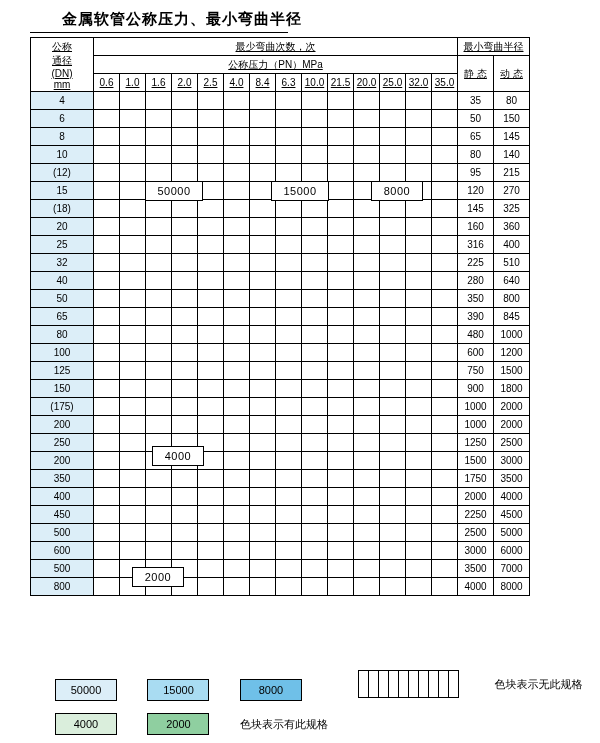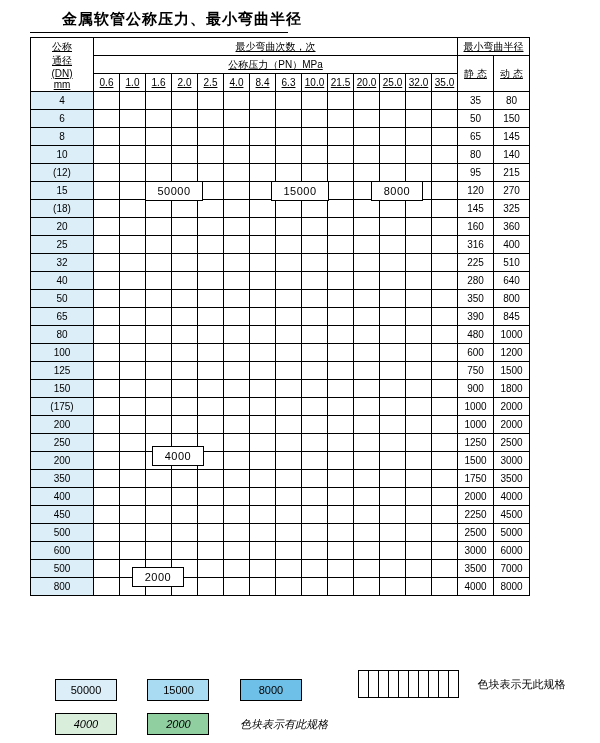--- a/index.html
+++ b/index.html
@@ -59,26 +59,26 @@
     letter-spacing:0.5px;
   }
 
   
   .legend{position:absolute;left:55px;top:637px;margin-top:42px;}
   .legend .chip{
     display:inline-block;border:1px solid #000;width:60px;height:20px;
     line-height:20px;text-align:center;font-size:11px;margin-right:26px;
     vertical-align:middle;
   }
-  .legend .row2{margin-top:12px;font-style:italic;}
+  .legend .row2{margin-top:12px;}
   .legend .note{font-size:11px;vertical-align:middle;}
   .sw-legend{position:absolute;left:358px;top:670px;}
   .sw-legend table{border-collapse:collapse;display:inline-block;vertical-align:middle;}
   .sw-legend td{border:1px solid #000;width:9px;height:26px;padding:0;background:#fff;}
-  .sw-legend .note{font-size:11px;margin-left:14px;vertical-align:middle;text-align:right;}
+  .sw-legend .note{font-size:11px;margin-left:31px;vertical-align:middle;text-align:right;}
 </style>
 </head>
 <body>
 
 <div class="title">金属软管公称压力、最小弯曲半径</div>
 <div class="title-underline"></div>
 
 <table class="grid">
   <thead>
     <tr>

